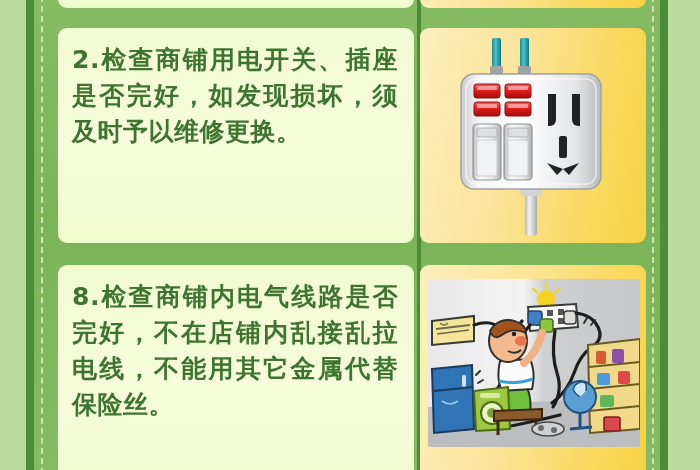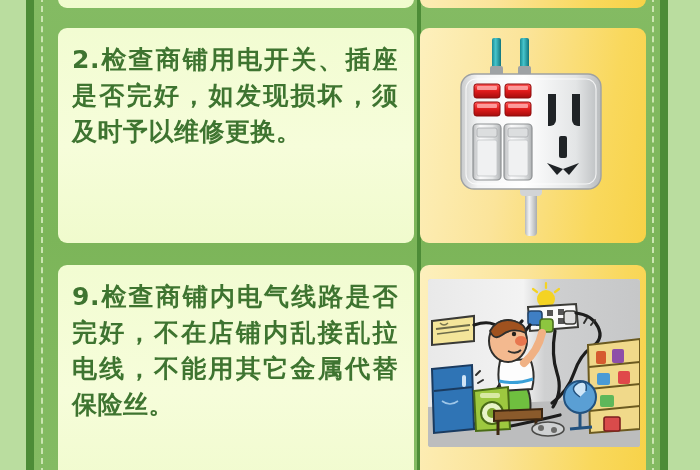--- a/index.html
+++ b/index.html
@@ -238,21 +238,21 @@
           <rect x="115" y="100" width="8" height="22" rx="2"></rect>
           <path d="M103 127 l10 12 l6 -6 z"></path>
           <path d="M135 127 l-10 12 l-6 -6 z"></path>
         </g>
       </svg>
     </div>
   </div>
 
   <div class="row r3">
     <div class="text-panel">
-      <p class="item-text">9.检查商铺内电气线路是否完好，不在店铺内乱接乱拉电线，不能用其它金属代替保险丝。</p>
+      <p class="item-text">8.检查商铺内电气线路是否完好，不在店铺内乱接乱拉电线，不能用其它金属代替保险丝。</p>
     </div>
     <div class="pic-panel">
       <svg class="scene-art" viewBox="0 0 212 168">
         <defs>
           <linearGradient id="wallG" x1="0" y1="0" x2="1" y2="0">
             <stop offset="0" stop-color="#e9e9e9"></stop>
             <stop offset="0.45" stop-color="#f3f3f3"></stop>
             <stop offset="0.55" stop-color="#cfd0d1"></stop>
             <stop offset="1" stop-color="#c6c7c8"></stop>
           </linearGradient>

